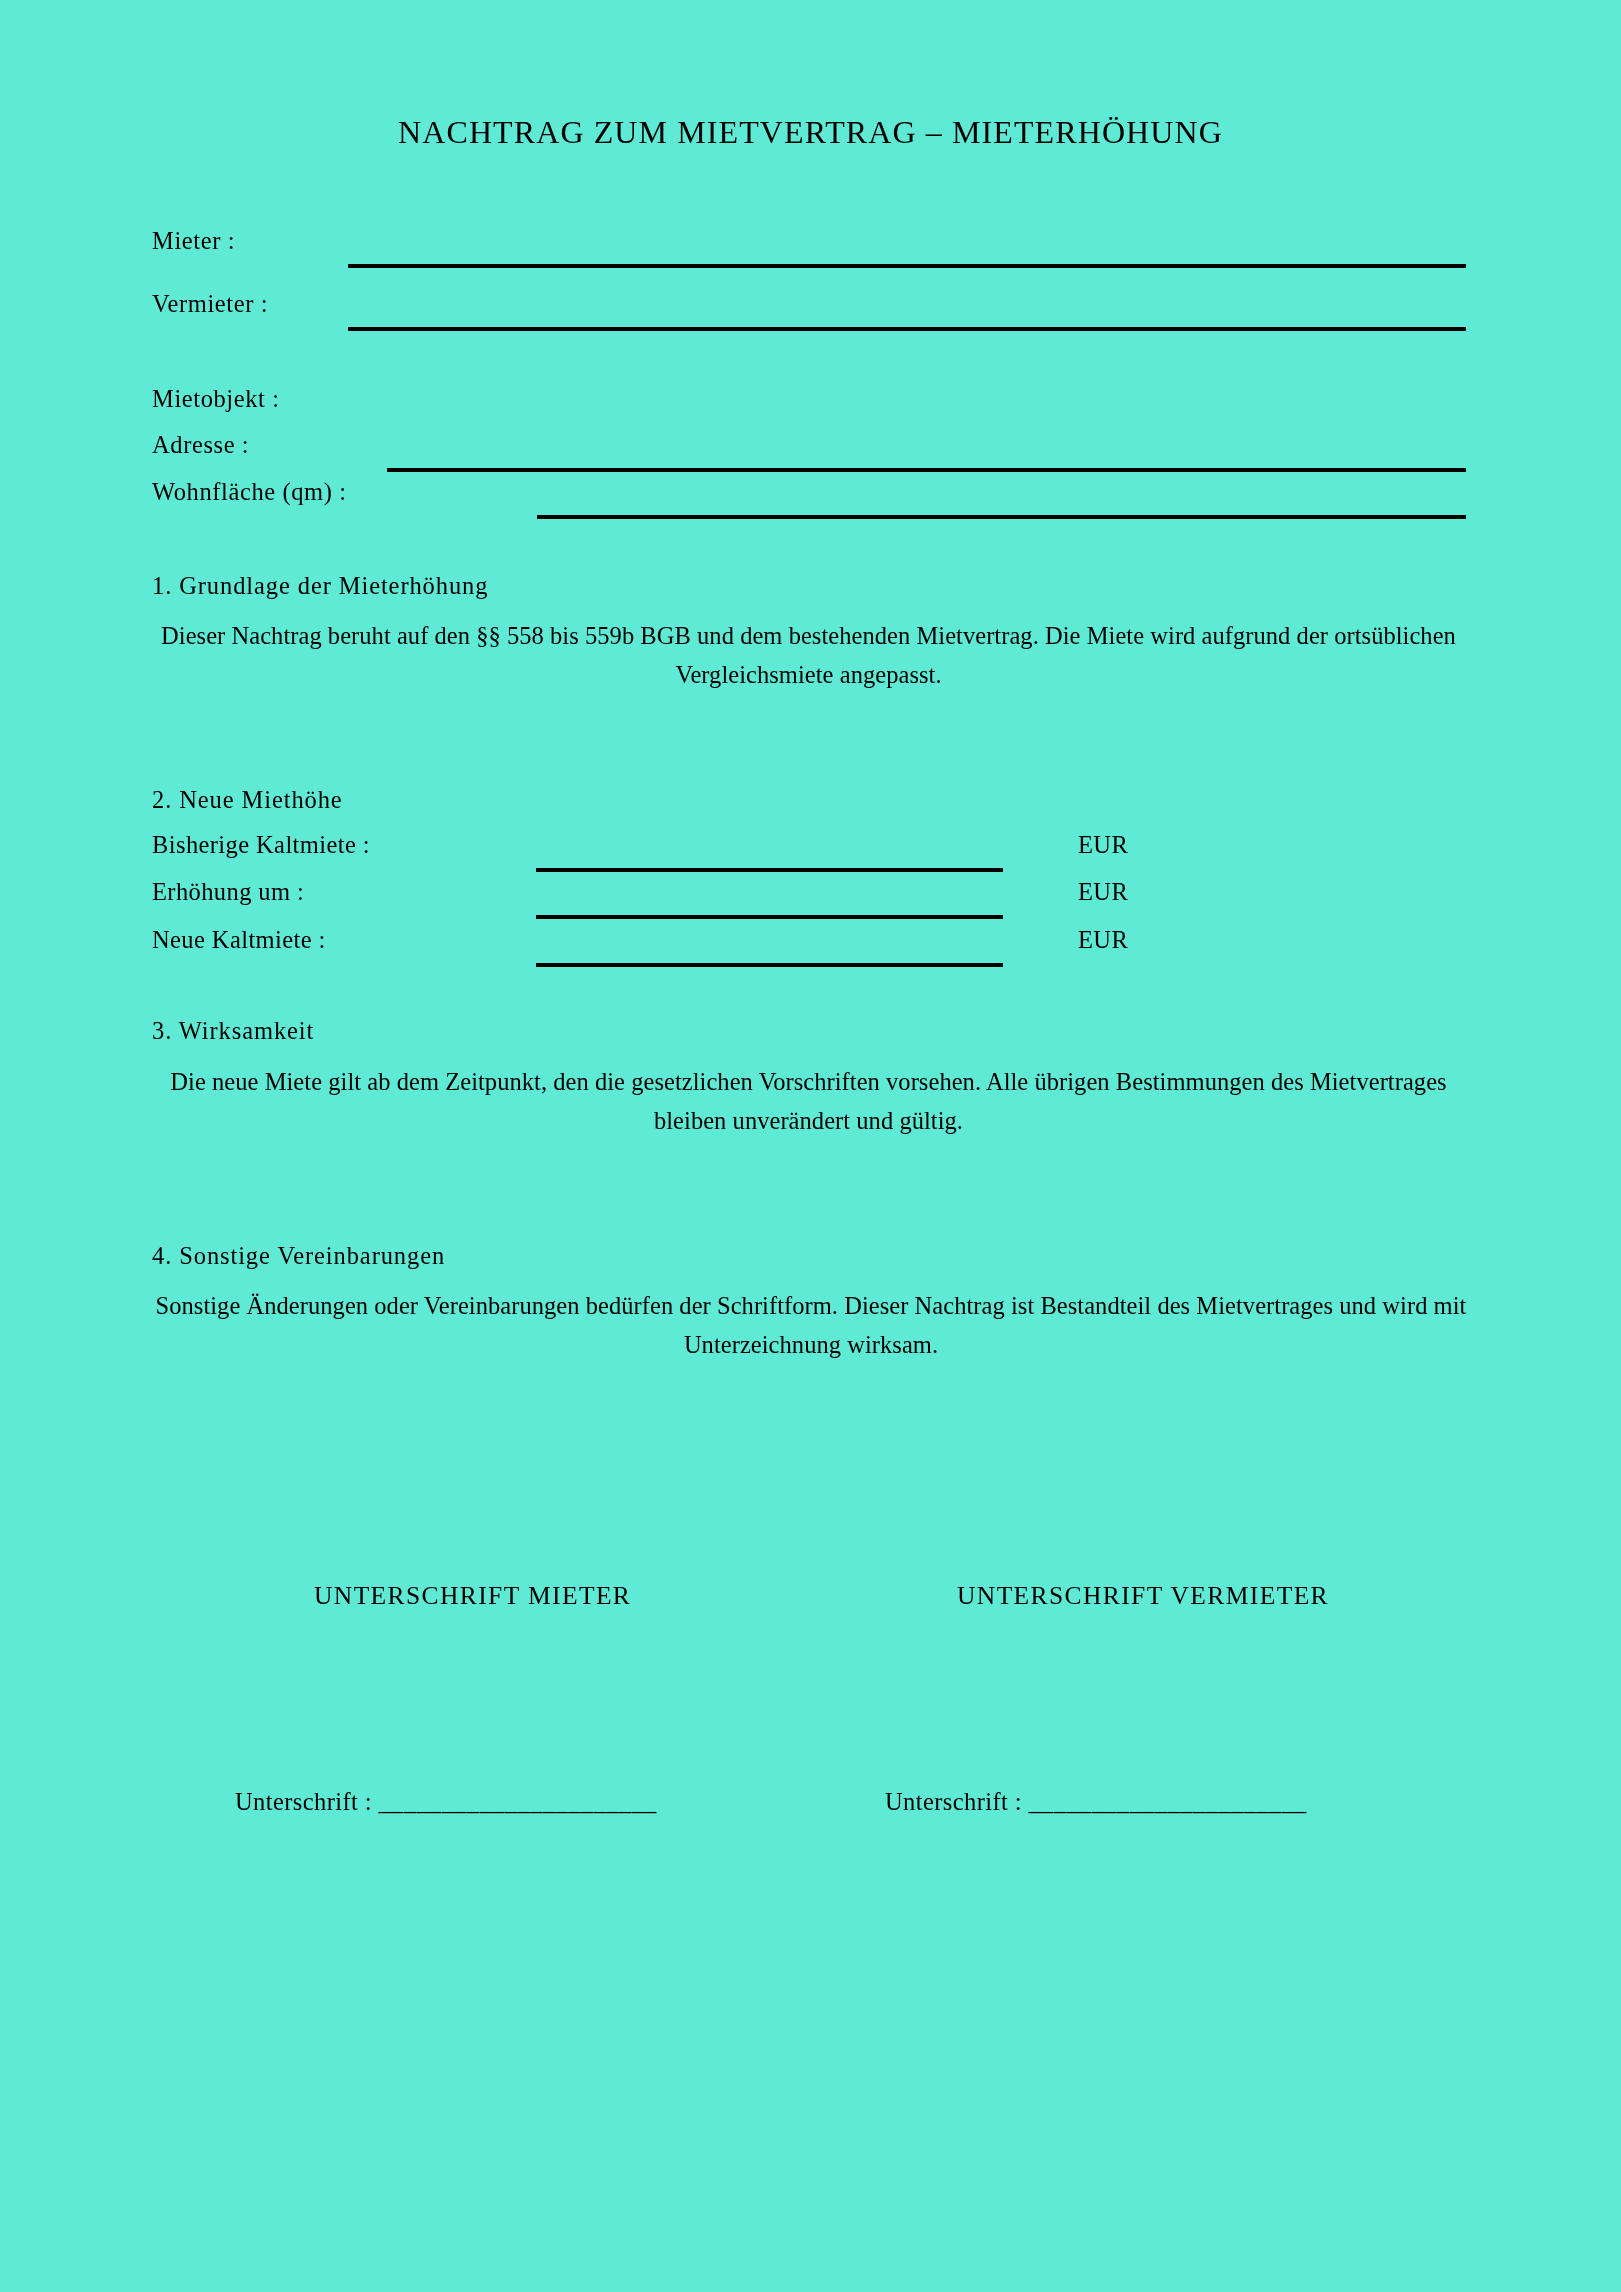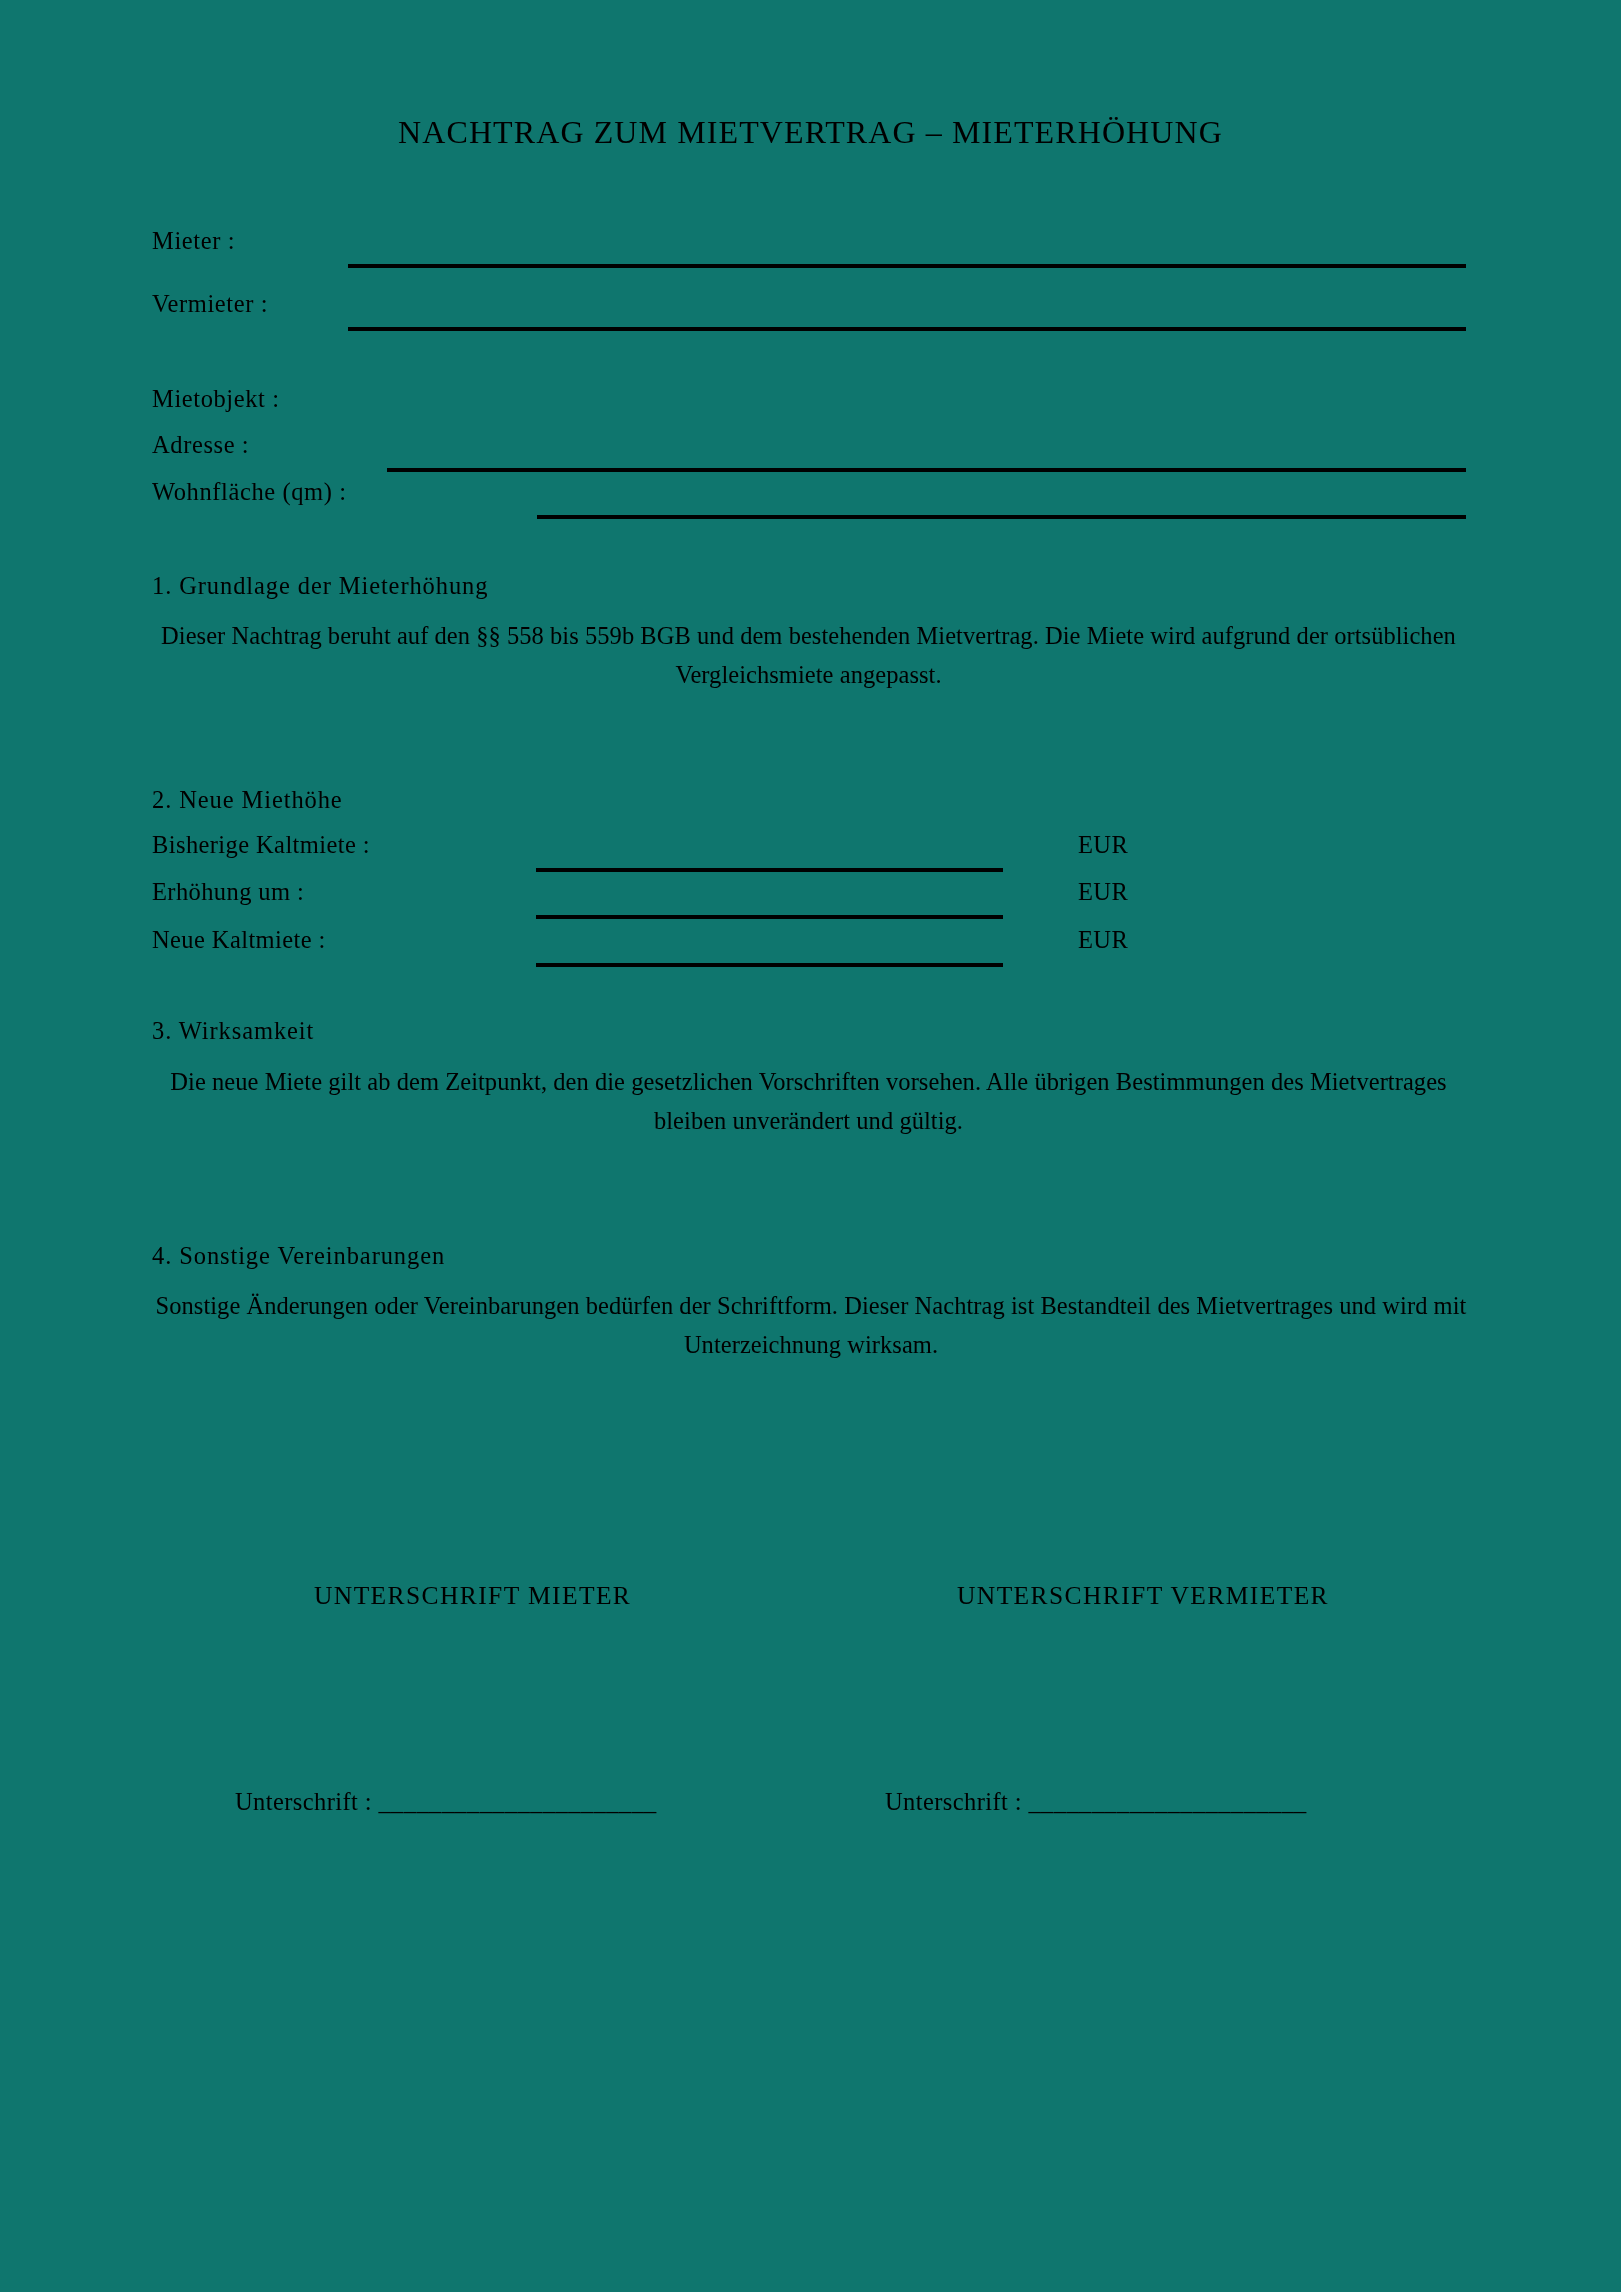--- a/index.html
+++ b/index.html
@@ -9,21 +9,21 @@
     background: #ffffff;
   }
   body {
     font-family: "Liberation Serif", "DejaVu Serif", serif;
     color: #000000;
   }
   .page {
     position: relative;
     width: 1621px;
     height: 2293px;
-    background: #0f766e;
+    background: #5eead4;
     overflow: hidden;
     margin: 0 auto;
   }
 
   
   .doc-title {
     position: absolute;
     left: 0;
     top: 114px;
     width: 1621px;

